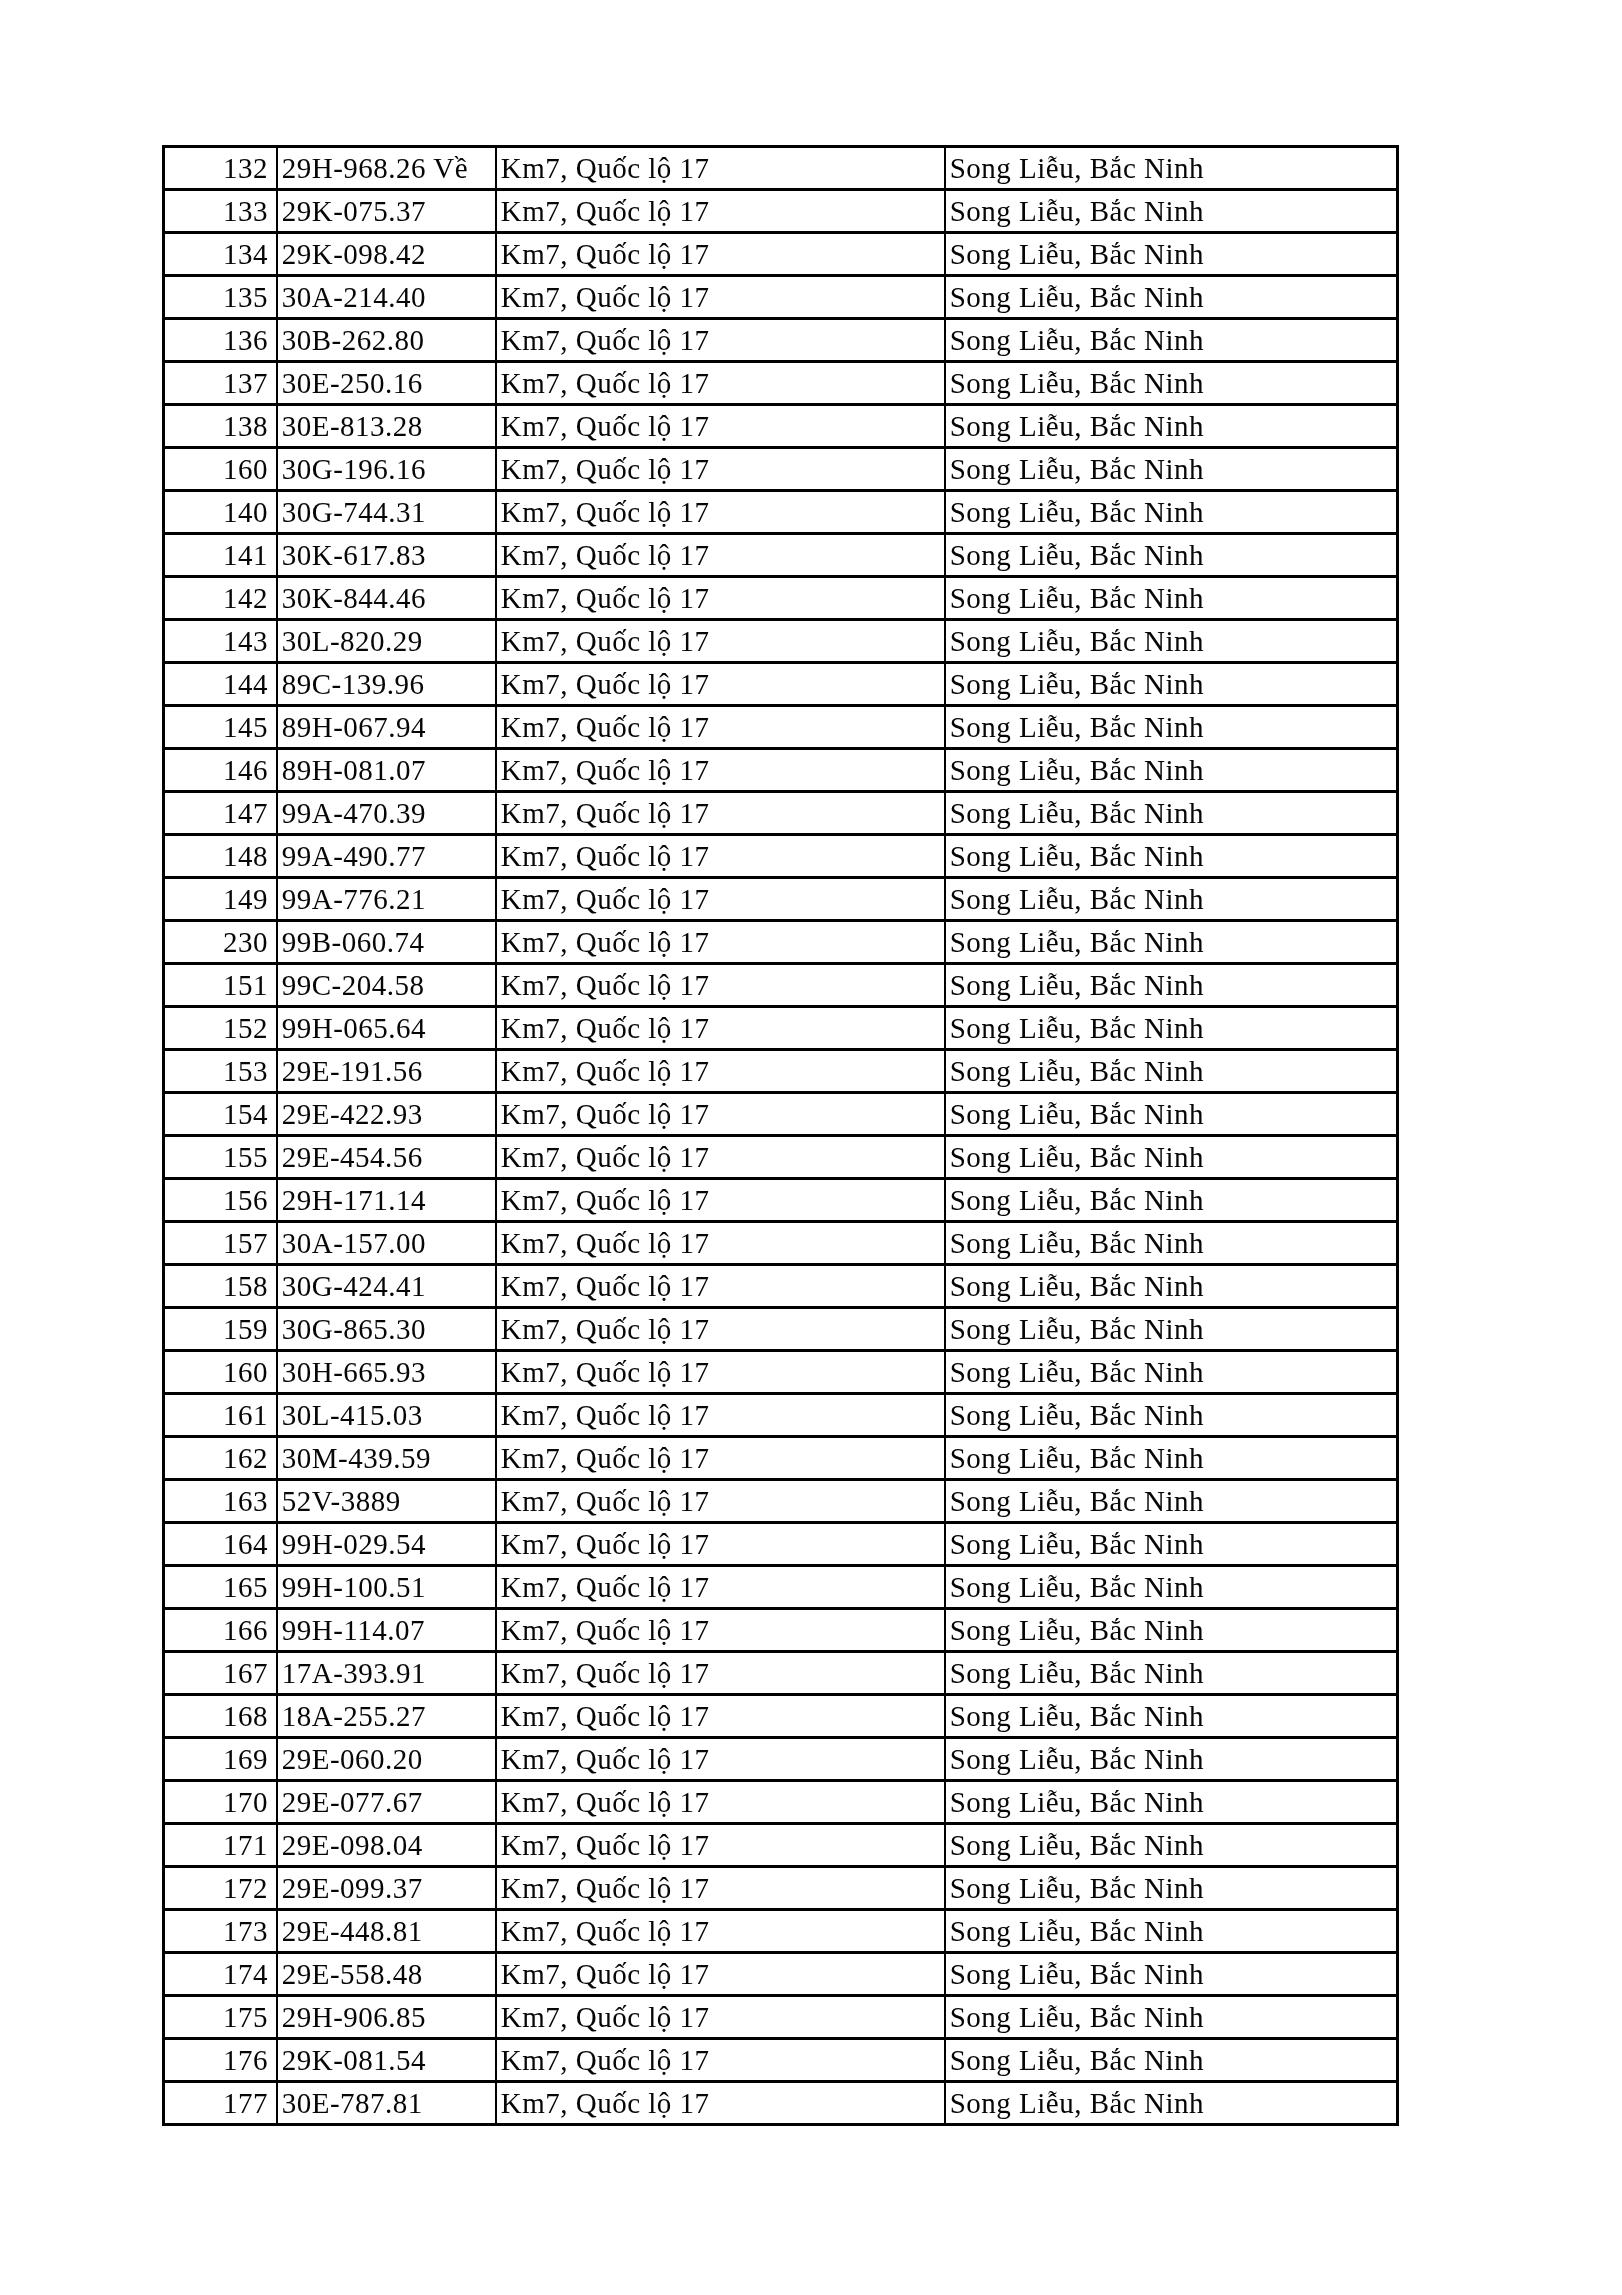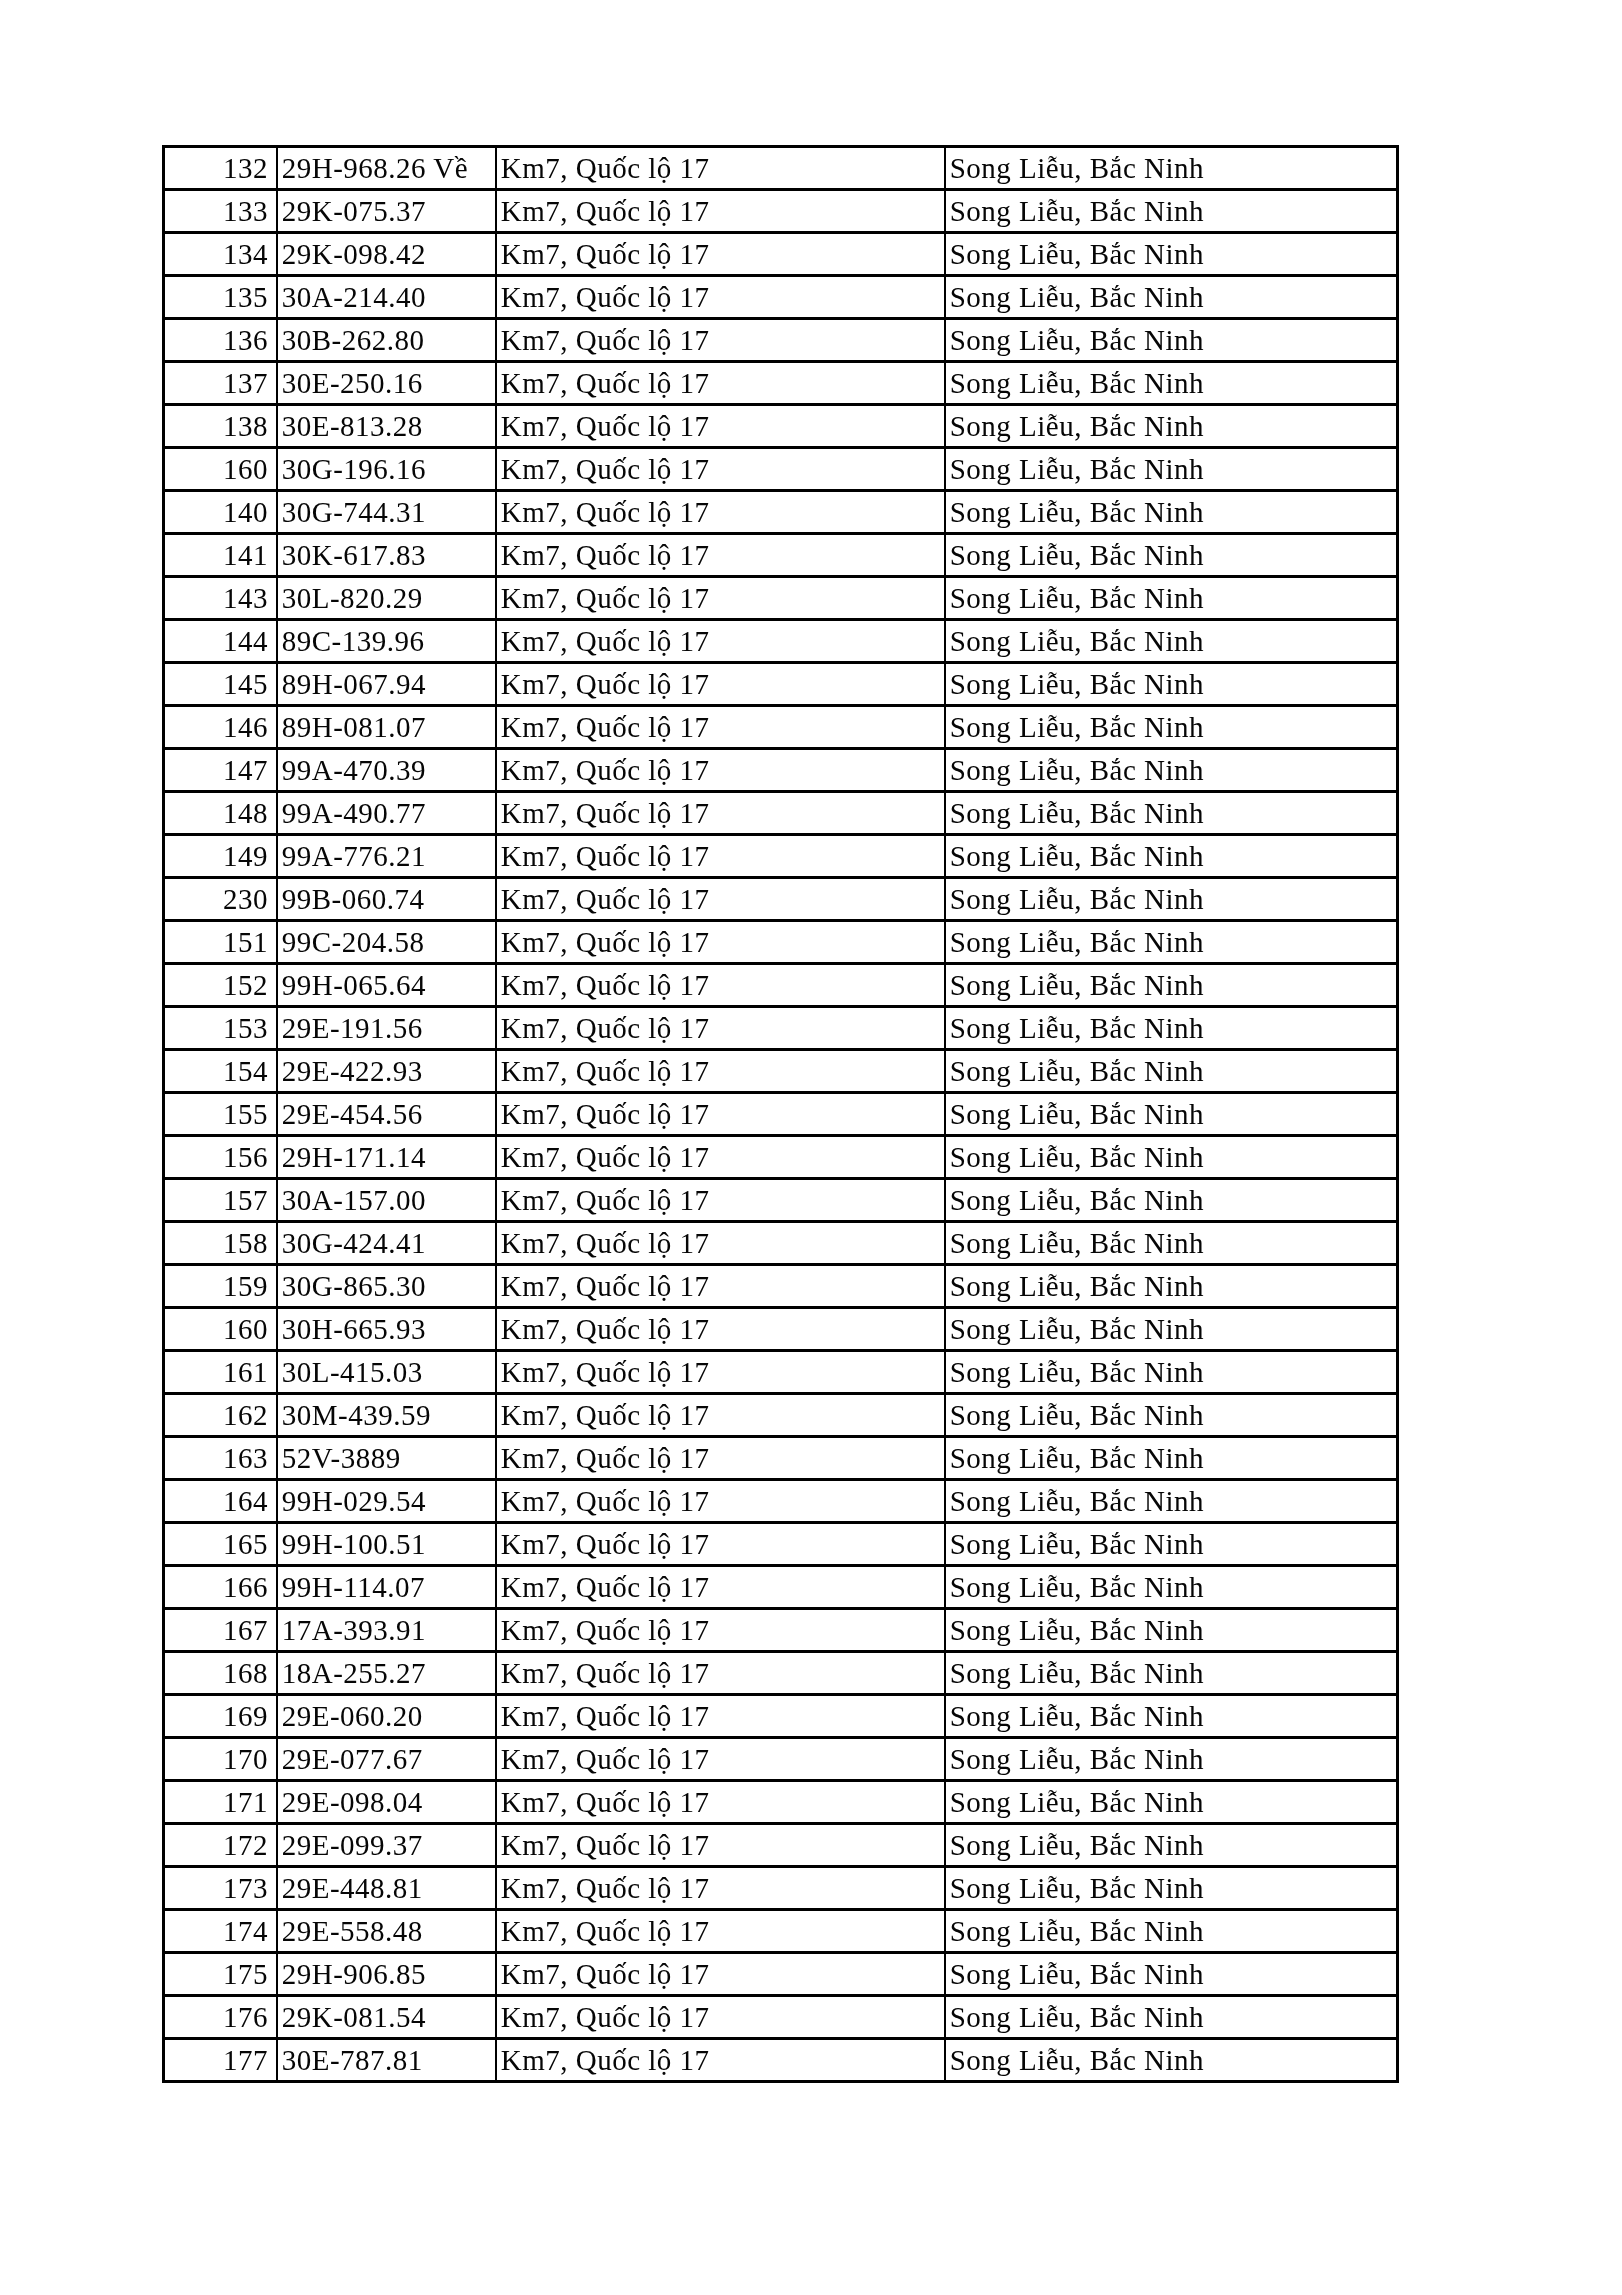--- a/index.html
+++ b/index.html
@@ -127,20 +127,26 @@
     <td class="c-district">Song Liễu, Bắc Ninh</td>
   </tr>
 
   <tr>
     <td class="c-index">141</td>
     <td class="c-plate">30K-617.83</td>
     <td class="c-location">Km7, Quốc lộ 17</td>
     <td class="c-district">Song Liễu, Bắc Ninh</td>
   </tr>
 
+  <tr>
+    <td class="c-index">142</td>
+    <td class="c-plate">30K-844.46</td>
+    <td class="c-location">Km7, Quốc lộ 17</td>
+    <td class="c-district">Song Liễu, Bắc Ninh</td>
+  </tr>
 
   <tr>
     <td class="c-index">143</td>
     <td class="c-plate">30L-820.29</td>
     <td class="c-location">Km7, Quốc lộ 17</td>
     <td class="c-district">Song Liễu, Bắc Ninh</td>
   </tr>
 
   <tr>
     <td class="c-index">144</td>

